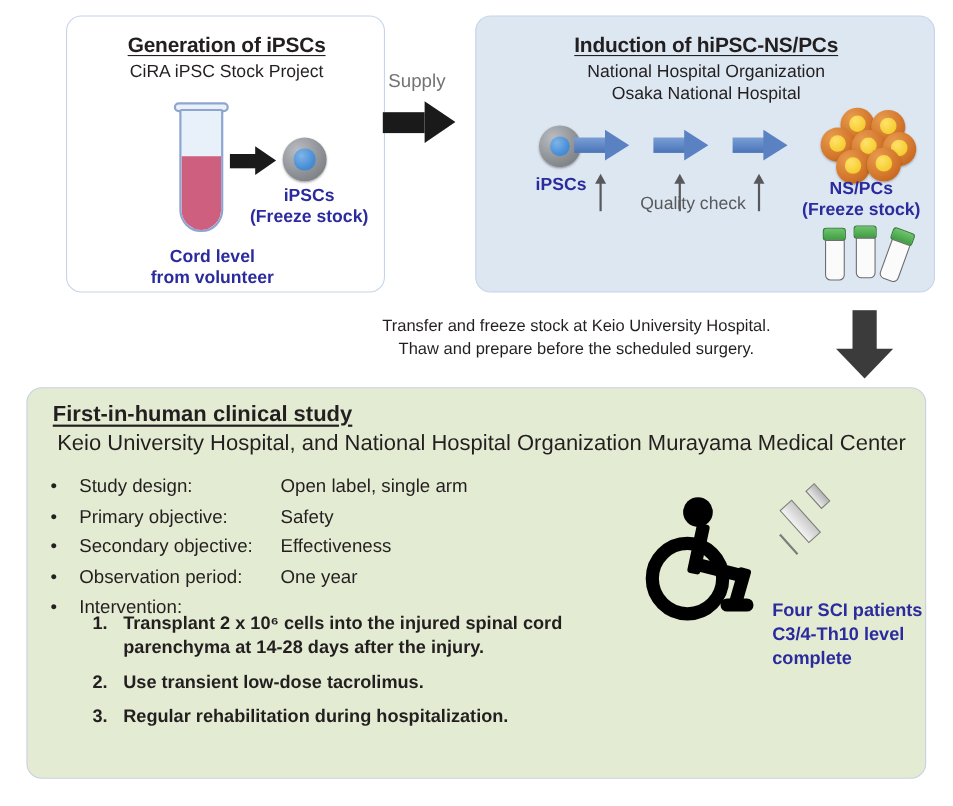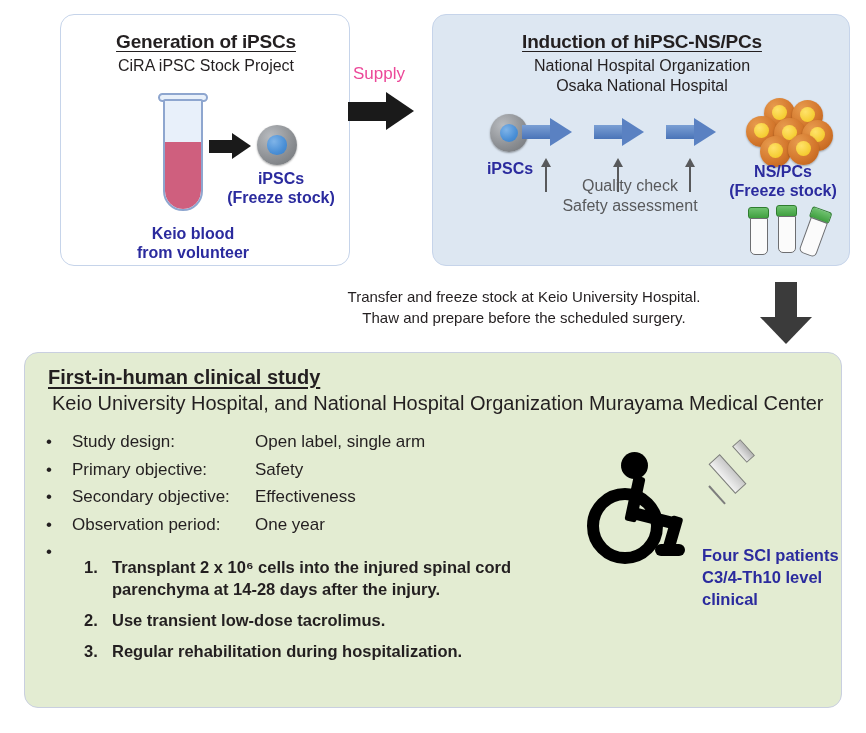--- a/index.html
+++ b/index.html
@@ -62,21 +62,21 @@
     box-shadow:0 1px 2px rgba(0,0,0,.35);}
   .cell-ipsc::after{content:"";position:absolute;left:26%;top:26%;width:48%;height:48%;
     border-radius:50%;
     background:radial-gradient(circle at 35% 32%,#7fb4e8 0%,#4a8fd6 60%,#3a7ec4 100%);}
 
   #ipsc-left{left:196px;top:110px;width:40px;height:40px;}
   #lbl-ipsc-left{left:120px;top:155px;width:200px;font-size:16px;line-height:1.18;}
   #lbl-cordblood{left:52px;top:210px;width:160px;font-size:16px;line-height:1.18;}
 
   
-  #lbl-supply{left:334px;top:64px;width:90px;font-size:17px;text-align:center;color:#ec4899;}
+  #lbl-supply{left:334px;top:64px;width:90px;font-size:17px;text-align:center;color:#737373;}
   #supply-arrow{left:348px;top:92px;width:66px;height:38px;}
 
   
   #ind-head{left:0;top:16px;width:418px;}
   #ind-sub{left:0;top:41px;width:418px;}
 
   #ipsc-right{left:490px;top:114px;width:38px;height:38px;}
   #lbl-ipsc-right{left:455px;top:160px;width:110px;font-size:16px;text-align:center;}
 
   .barrow{position:absolute;width:50px;height:28px;}
@@ -183,21 +183,21 @@
   </div>
 
   <div class="cell-ipsc" id="ipsc-left"></div>
 
   <div class="abs ctr blue" id="lbl-ipsc-left">
     <div>iPSCs</div>
     <div>(Freeze stock)</div>
   </div>
 
   <div class="abs ctr blue" id="lbl-cordblood">
-    <div>Keio blood</div>
+    <div>Cord level</div>
     <div>from volunteer</div>
   </div>
 </div>
 
 <div class="abs" id="lbl-supply">Supply</div>
 <div class="arrow-r" id="supply-arrow">
   <div class="bar"></div>
   <div class="head" style="border-top-width:19px;border-bottom-width:19px;border-left-width:28px;"></div>
 </div>
 
@@ -233,21 +233,20 @@
   <div class="tip"></div>
     <div class="stem"></div>
 </div>
 <div class="uparrow" style="left:682px;top:158px;">
   <div class="tip"></div>
     <div class="stem"></div>
 </div>
 
 <div class="abs gray" id="lbl-qc">
   <div>Quality check</div>
-  <div>Safety assessment</div>
 </div>
 
 <div class="cluster">
   <div class="ocell" style="left:22px;top:0px;"></div>
   <div class="ocell" style="left:50px;top:2px;"></div>
   <div class="ocell" style="left:4px;top:18px;"></div>
   <div class="ocell" style="left:32px;top:20px;"></div>
   <div class="ocell" style="left:60px;top:22px;"></div>
   <div class="ocell" style="left:18px;top:38px;"></div>
   <div class="ocell" style="left:46px;top:36px;"></div>
@@ -303,20 +302,21 @@
     <span class="bkey">Secondary objective:</span>
     <span class="bval">Effectiveness</span>
   </div>
   <div class="brow">
     <span class="bdot">•</span>
     <span class="bkey">Observation period:</span>
     <span class="bval">One year</span>
   </div>
   <div class="brow">
     <span class="bdot">•</span>
+    <span class="bkey">Intervention:</span>
     <span class="bval"></span>
   </div>
 </div>
 
 <div class="numlist">
   <div class="nrow">
     <span class="nnum">1.</span>
     <span class="ntxt">
       <span>Transplant 2 x 10⁶ cells into the injured spinal cord</span>
       <span class="cont">parenchyma at 14-28 days after the injury.</span>
@@ -343,14 +343,14 @@
 
 <div id="syringe">
   <div id="sy-plunger"></div>
   <div id="sy-barrel"></div>
   <div id="sy-needle"></div>
 </div>
 
 <div id="lbl-four-sci">
   <div>Four SCI patients</div>
   <div>C3/4-Th10 level</div>
-  <div>clinical</div>
+  <div>complete</div>
 </div>
 
 </body></html>

